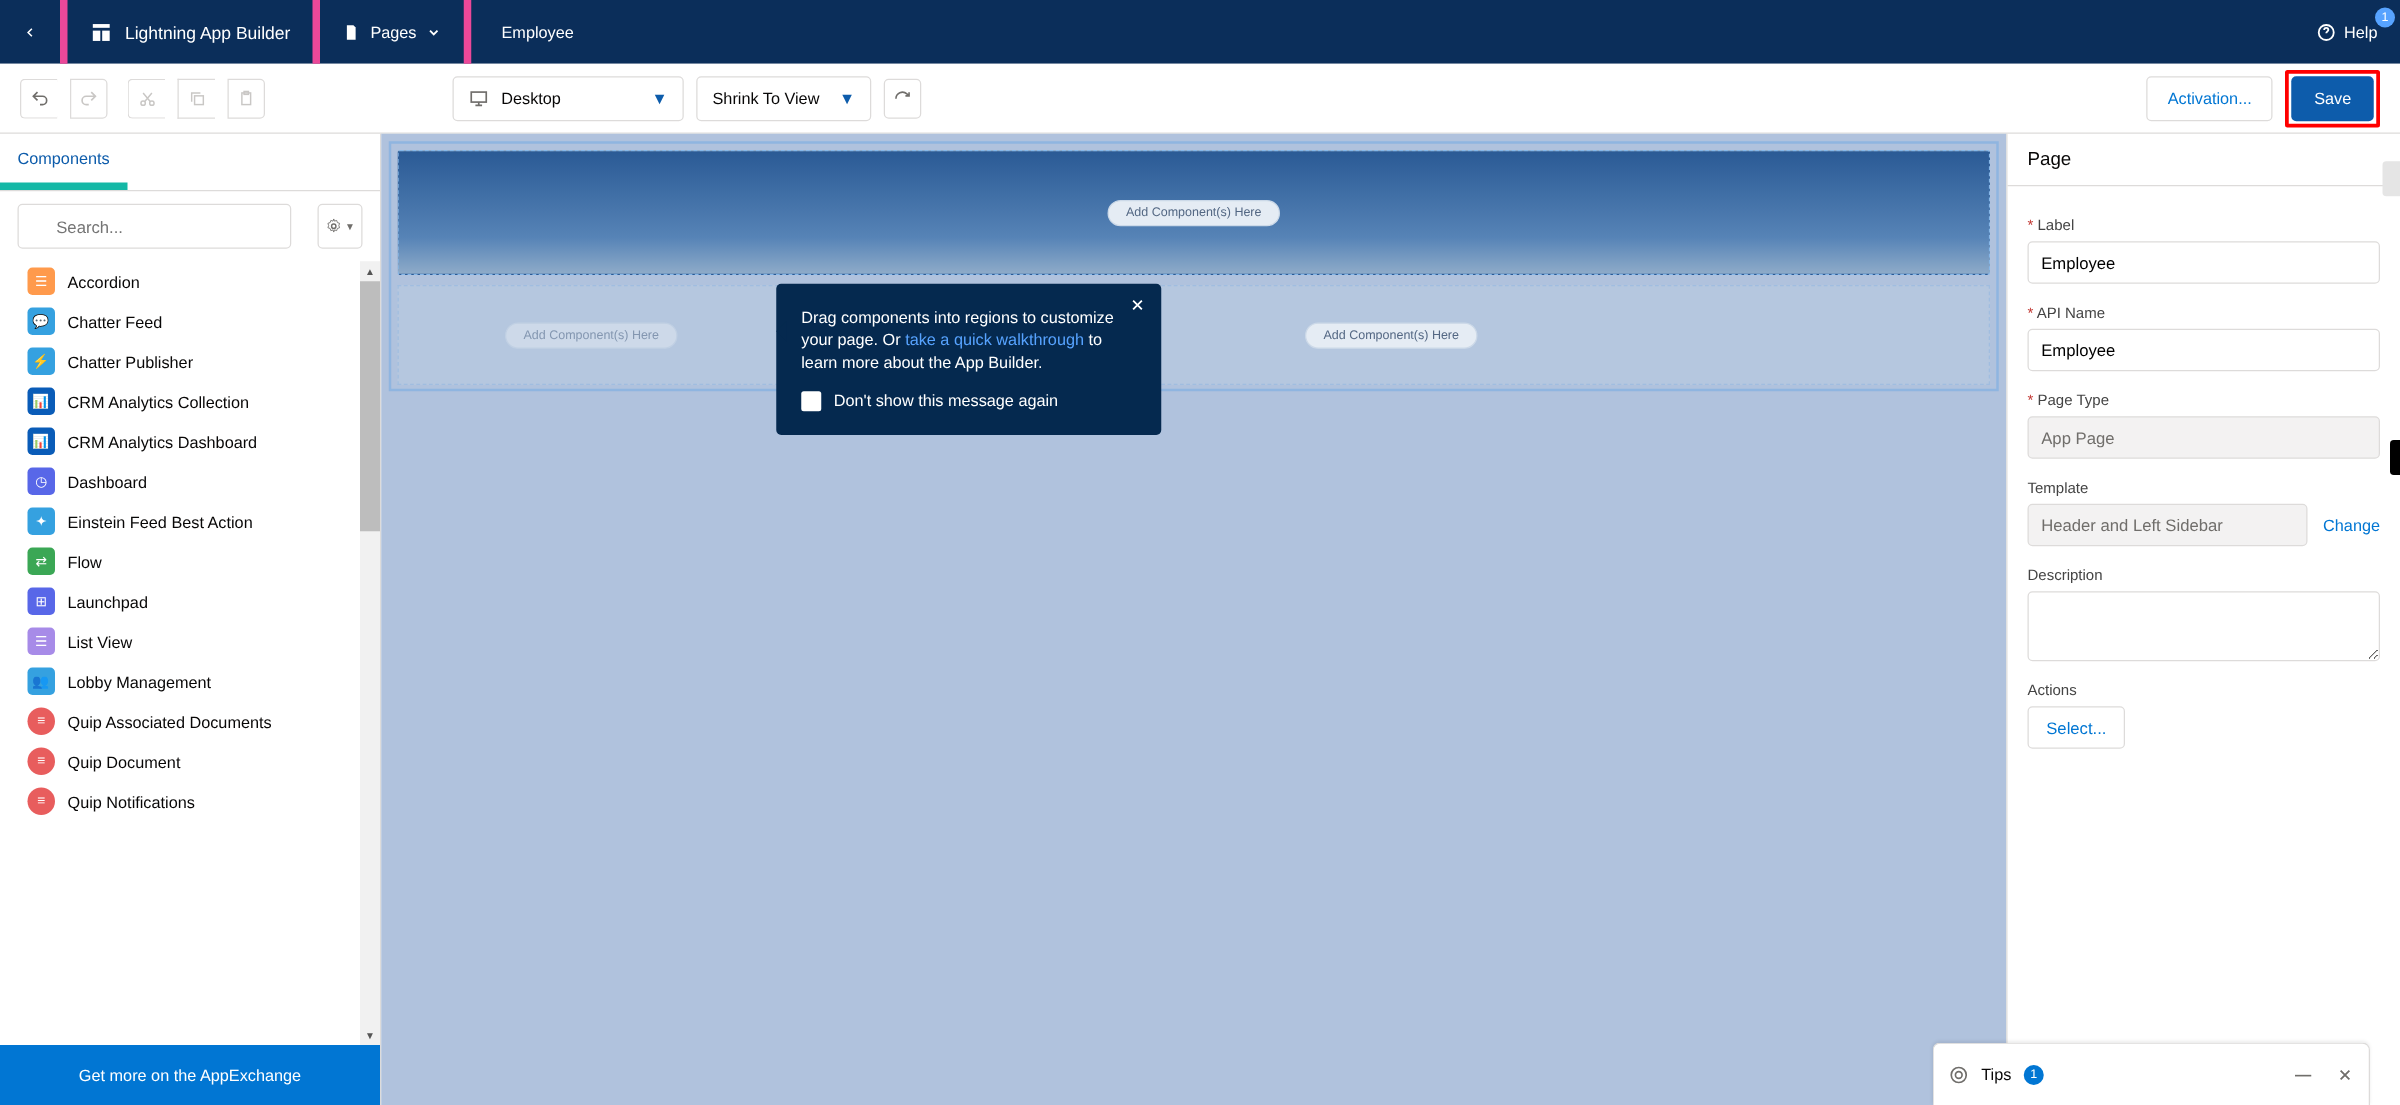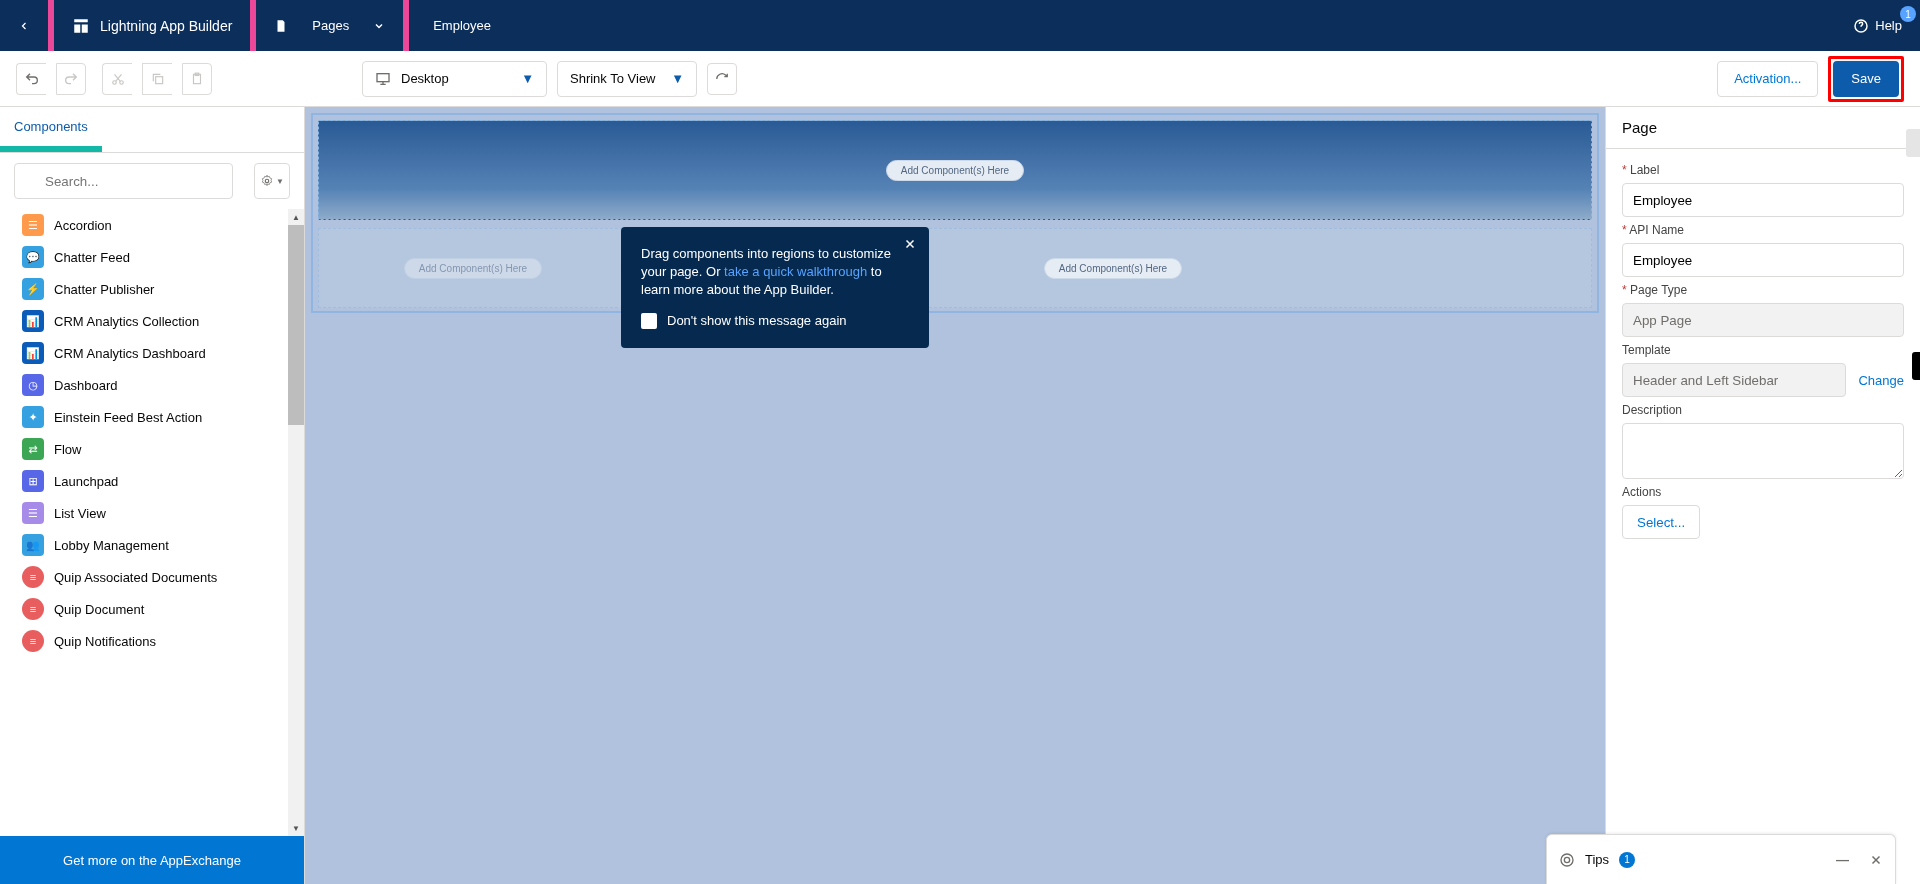--- a/index.html
+++ b/index.html
@@ -3,21 +3,21 @@
 <meta charset="utf-8">
 <style>
 * { box-sizing: border-box; margin: 0; padding: 0; font-family: -apple-system, BlinkMacSystemFont, "Segoe UI", Arial, sans-serif; }
 body { width: 1920px; height: 884px; overflow: hidden; background: #fff; font-size: 13px; color: #080707; }
 
 
 .top-header { height: 51px; background: #0b2e5a; display: flex; align-items: stretch; color: #fff; }
 .top-header .seg { display: flex; align-items: center; padding: 0 18px; border-right: 6px solid #ec4899; }
 .top-header .seg.back { width: 54px; justify-content: center; }
 .top-header .app-title { font-size: 14px; }
-.top-header .pages-dd { gap: 24px; }
+.top-header .pages-dd { gap: 8px; }
 .top-header .page-name { padding-left: 24px; }
 .top-header .spacer { flex: 1; }
 .top-header .help-seg { padding: 0 18px; display: flex; align-items: center; gap: 6px; position: relative; }
 .help-badge { position: absolute; top: 6px; right: 4px; width: 16px; height: 16px; border-radius: 50%; background: #57a3ff; color:#fff; font-size: 10px; display:flex; align-items:center; justify-content:center; }
 
 
 .action-bar { height: 56px; background:#fff; border-bottom: 1px solid #dddbda; display: flex; align-items:center; padding: 0 16px; gap: 10px; }
 .btn-icon { width: 30px; height: 32px; border: 1px solid #dddbda; background:#fff; border-radius: 4px; display:flex; align-items:center; justify-content:center; color:#706e6b; }
 .btn-icon.joined-left { border-radius: 4px 0 0 4px; border-right: none; }
 .btn-icon.joined-mid { border-radius: 0; border-right: none; }
@@ -80,21 +80,21 @@
 .popover .close-x { position:absolute; top:10px; right:12px; color:#fff; cursor:pointer; }
 .popover::before { content:''; position:absolute; left:-8px; top:30px; border: 8px solid transparent; border-right-color: #05294f; }
 .popover a { color:#57a3ff; text-decoration:none; }
 .popover .cb-row { margin-top:12px; display:flex; align-items:center; gap:10px; }
 .popover .cb { width:16px; height:16px; background:#fff; border-radius:2px; }
 
 
 .right-panel { width: 315px; border-left:1px solid #dddbda; display:flex; flex-direction:column; position:relative; padding-bottom: 40px;}
 .right-header { padding: 12px 16px; border-bottom:1px solid #dddbda; font-size:15px; }
 .form { padding: 14px 16px; display:flex; flex-direction:column; gap:6px; }
-.f-label { font-size:12px; color:#444; }
+.f-label { font-size:12px; color:#444; margin-top:10px; }
 .req::before { content:'* '; color:#c23934; }
 .f-input { height:34px; border:1px solid #dddbda; border-radius:4px; padding: 0 10px; background:#fff; }
 .f-input.ro { background:#f3f2f2; color:#706e6b; }
 .f-textarea { height:56px; border:1px solid #dddbda; border-radius:4px; padding:6px 10px; resize: both; }
 .template-row { display:flex; gap:12px; align-items:center; }
 .template-row .f-input { flex:1; }
 .change-link { color:#0176d3; font-size:13px; }
 .select-btn { height:34px; border:1px solid #dddbda; border-radius:4px; padding:0 14px; color:#0176d3; background:#fff; align-self:flex-start; }
 .collapse-tab { position:absolute; top: 22px; right:0; width:14px; height:28px; background:#e5e5e5; border-radius: 3px 0 0 3px; }
 .collapse-tab2 { position:absolute; top: 245px; right:0; width:8px; height:28px; background:#000; border-radius: 3px 0 0 3px; }

